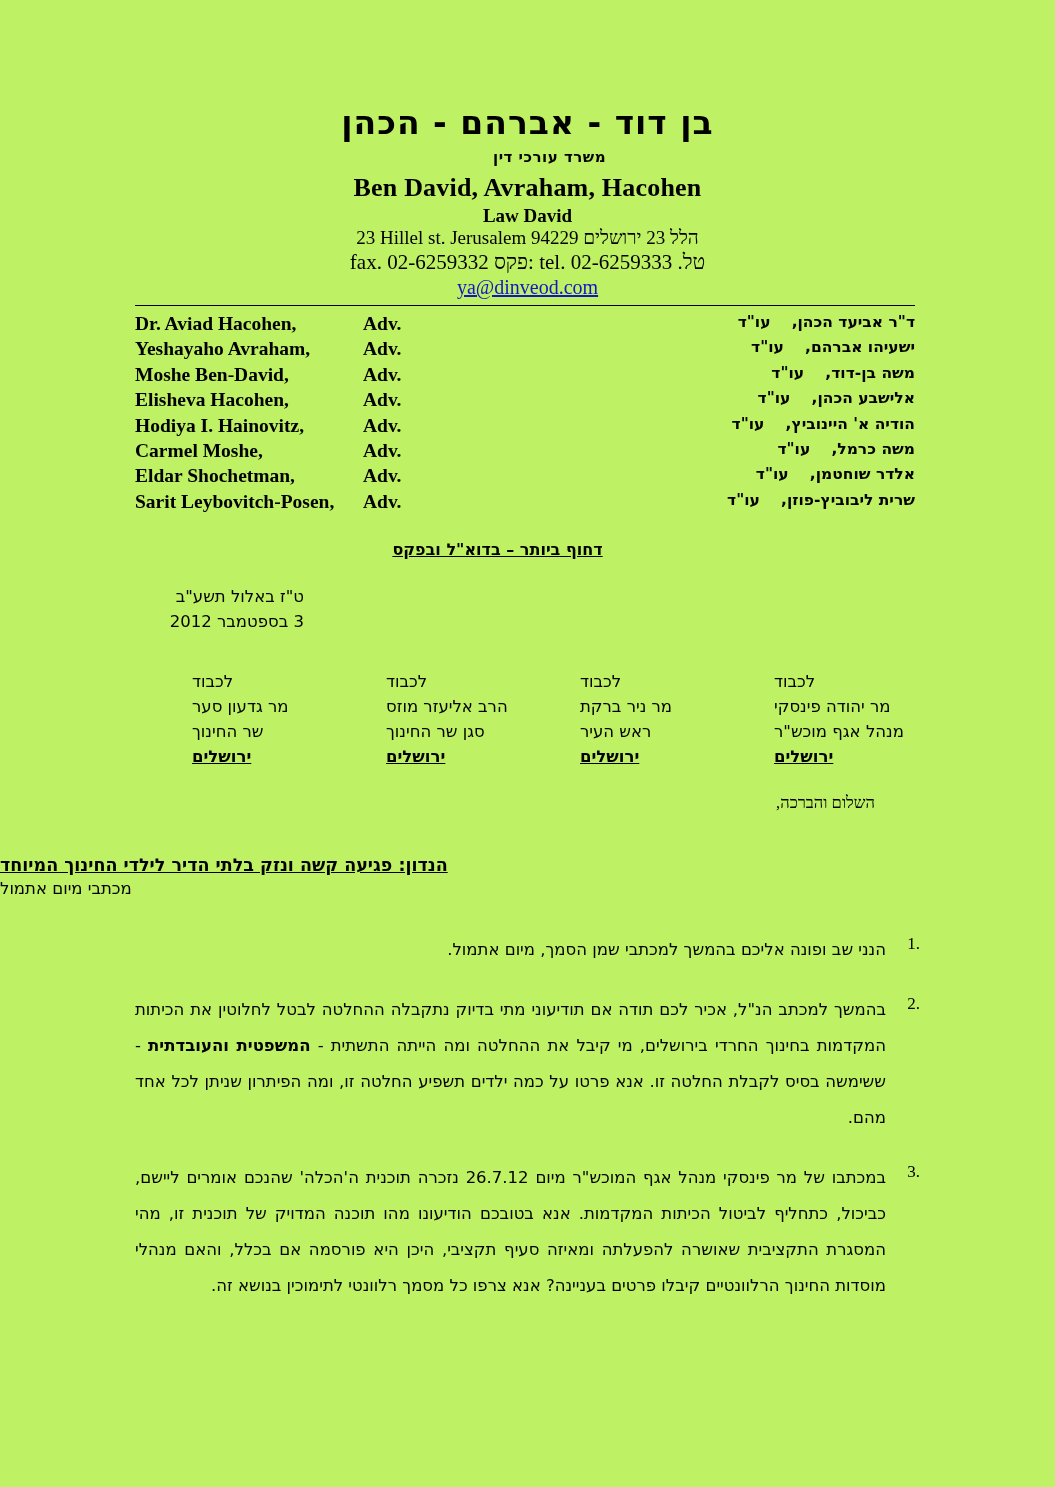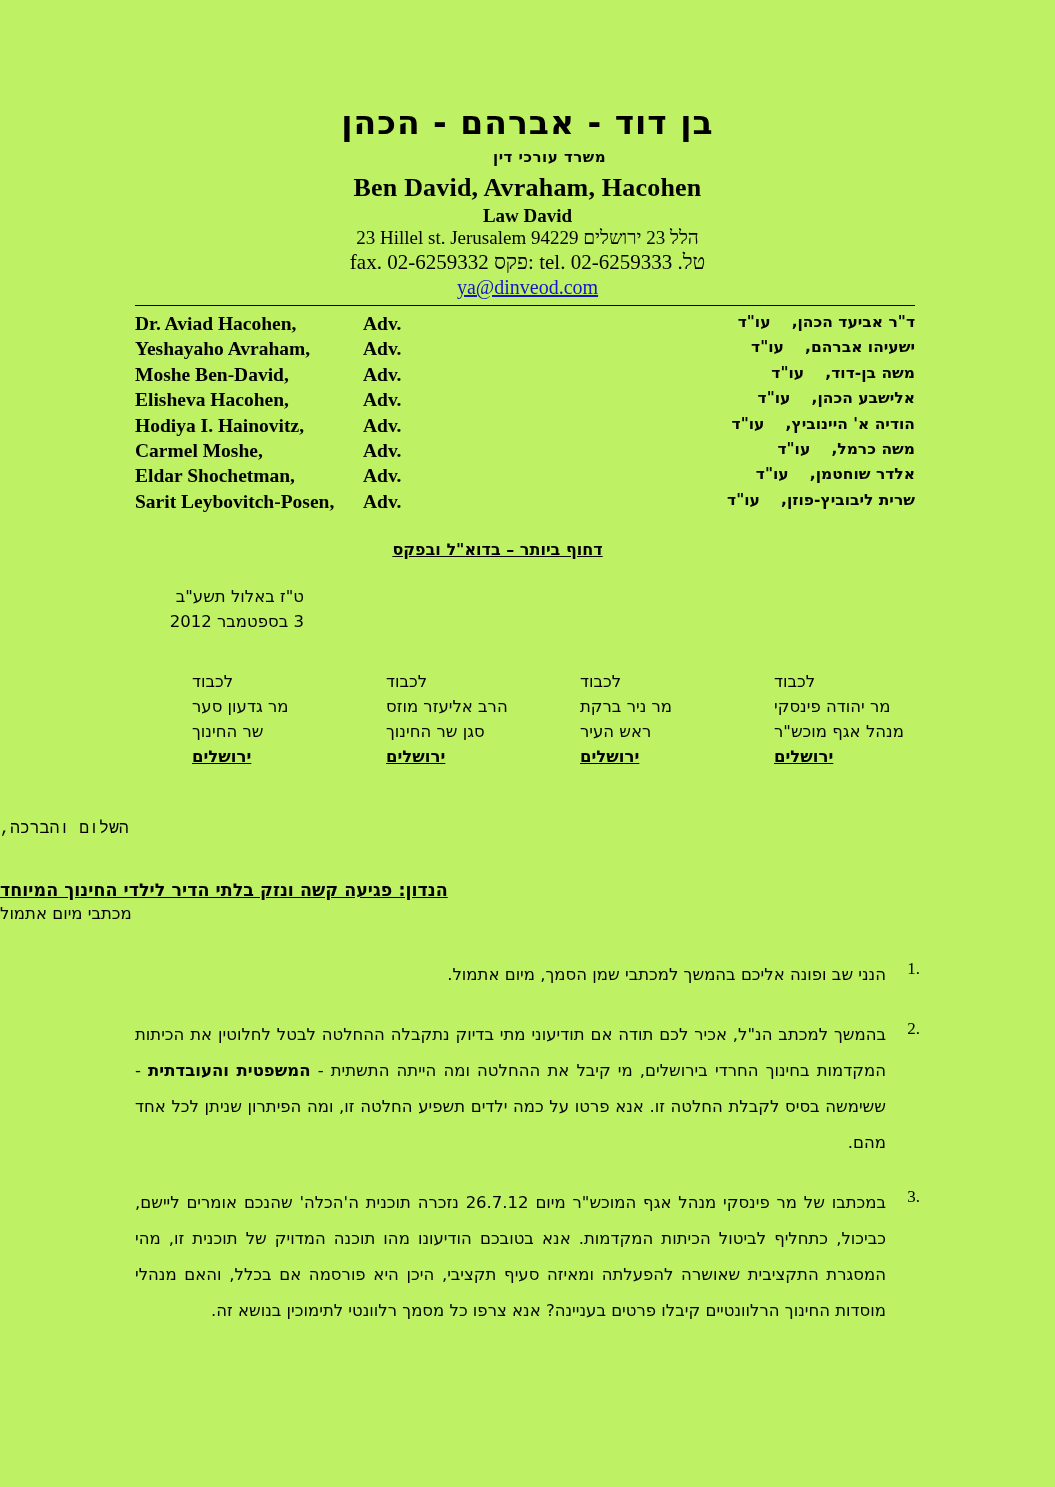--- a/index.html
+++ b/index.html
@@ -156,25 +156,25 @@
     line-height: 1.52;
     min-width: 146px;
   }
   .addressee .city {
     font-weight: bold;
     text-decoration: underline;
   }
 
   
   .greeting {
-    margin-top: 50px;
+    margin-top: 24px;
     margin-right: 135px;
     direction: rtl;
-    text-align: left;
-    font-family: Liberation Mono, monospace;
+    text-align: right;
+    font-family: Liberation Serif, serif;
     font-size: 16.5px;
     padding-right: 45px;
   }
 
   
   .subject-block {
     margin-top: 42px;
     text-align: left;
     direction: rtl;
   }

